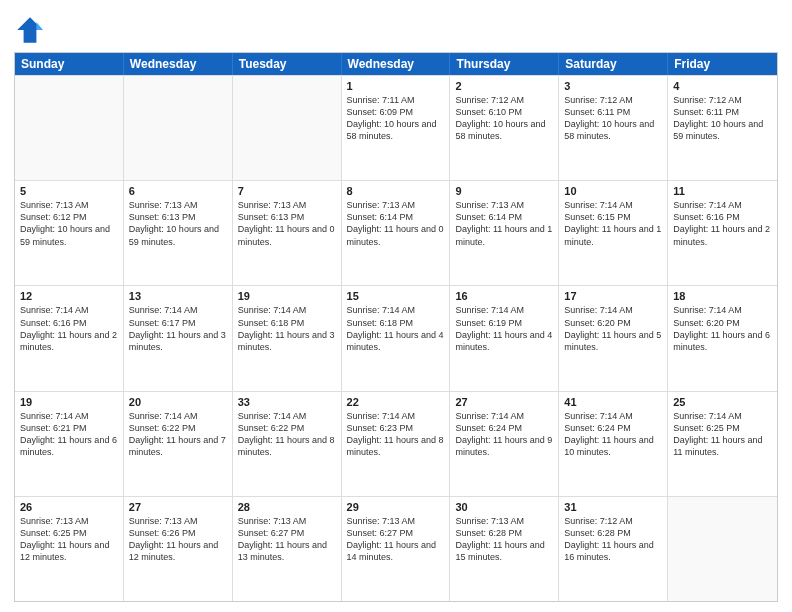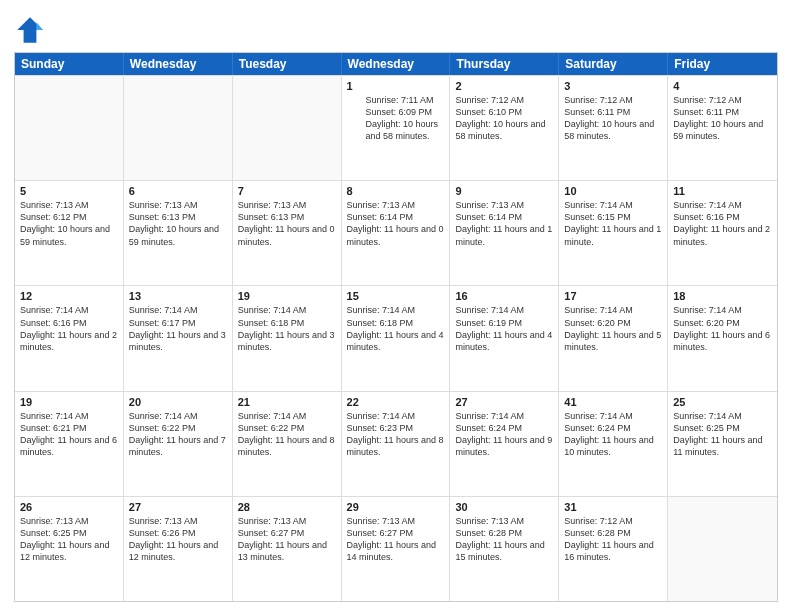--- a/index.html
+++ b/index.html
@@ -140,21 +140,21 @@
       <div class="cal-header-cell">Saturday</div>
       <div class="cal-header-cell">Friday</div>
     </div>
     <div class="cal-body" id="cal-body">
     <div class="cal-row">
           <div class="cal-cell empty"></div>
           <div class="cal-cell empty"></div>
           <div class="cal-cell empty"></div>
           <div class="cal-cell">
             <div class="day-num">1</div>
-            <div class="day-info" style="white-space: pre-line; margin-left: 19px;">Sunrise: 7:11 AM
+            <div class="day-info" style="white-space: pre-line;">Sunrise: 7:11 AM
 Sunset: 6:09 PM
 Daylight: 10 hours and 58 minutes.</div>
           </div>
           <div class="cal-cell">
             <div class="day-num">2</div>
             <div class="day-info" style="white-space: pre-line;">Sunrise: 7:12 AM
 Sunset: 6:10 PM
 Daylight: 10 hours and 58 minutes.</div>
           </div>
           <div class="cal-cell">
@@ -265,21 +265,21 @@
 Sunset: 6:21 PM
 Daylight: 11 hours and 6 minutes.</div>
           </div>
           <div class="cal-cell">
             <div class="day-num">20</div>
             <div class="day-info" style="white-space: pre-line;">Sunrise: 7:14 AM
 Sunset: 6:22 PM
 Daylight: 11 hours and 7 minutes.</div>
           </div>
           <div class="cal-cell">
-            <div class="day-num">21</div>
+            <div class="day-num">33</div>
             <div class="day-info" style="white-space: pre-line;">Sunrise: 7:14 AM
 Sunset: 6:22 PM
 Daylight: 11 hours and 8 minutes.</div>
           </div>
           <div class="cal-cell">
             <div class="day-num">22</div>
             <div class="day-info" style="white-space: pre-line;">Sunrise: 7:14 AM
 Sunset: 6:23 PM
 Daylight: 11 hours and 8 minutes.</div>
           </div>

